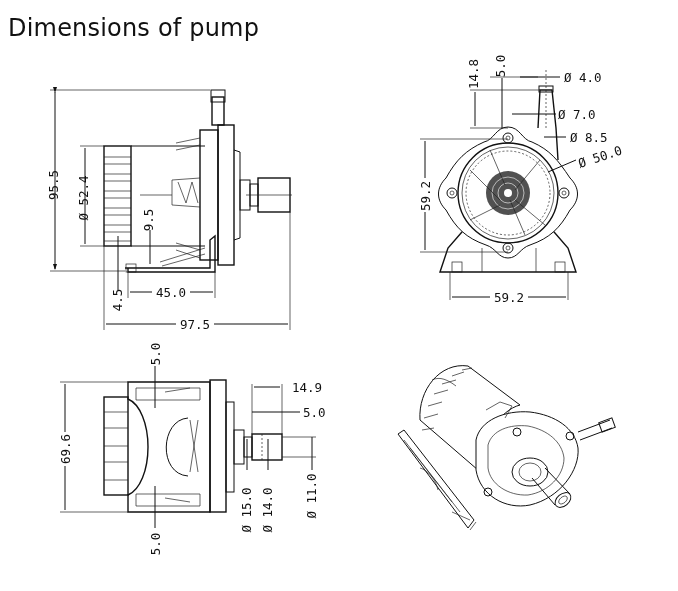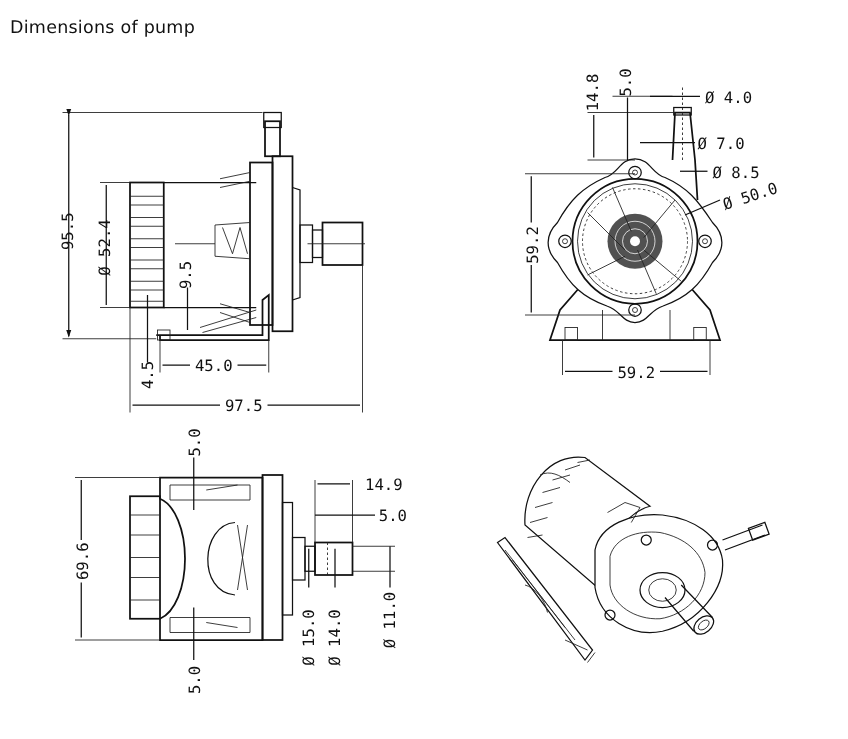--- a/index.html
+++ b/index.html
@@ -1,17 +1,17 @@
 <!DOCTYPE html>
 <html><head>
 <meta charset="utf-8">
 <style>
   html,body{margin:0;padding:0;background:#ffffff;}
   body{width:678px;height:591px;position:relative;overflow:hidden;font-family:"DejaVu Sans",sans-serif;color:#111;}
-  .title{position:absolute;left:8px;top:14px;font-size:14px;font-family:"DejaVu Sans",sans-serif;color:#111;letter-spacing:0.2px;}
+  .title{position:absolute;left:8px;top:14px;font-size:24px;font-family:"DejaVu Sans",sans-serif;color:#111;letter-spacing:0.2px;}
   svg{position:absolute;left:0;top:0;}
   .dim{font-family:"DejaVu Sans Mono",monospace;font-size:12.5px;fill:#111;}
   .ln{stroke:#111;stroke-width:1;fill:none;}
   .th{stroke:#111;stroke-width:1.4;fill:none;}
   .tn{stroke:#222;stroke-width:0.7;fill:none;}
   .dash{stroke:#222;stroke-width:0.7;fill:none;stroke-dasharray:2 2;}
   .fillw{fill:#fff;stroke:#111;stroke-width:1;}
 </style>
 </head>
 <body>

